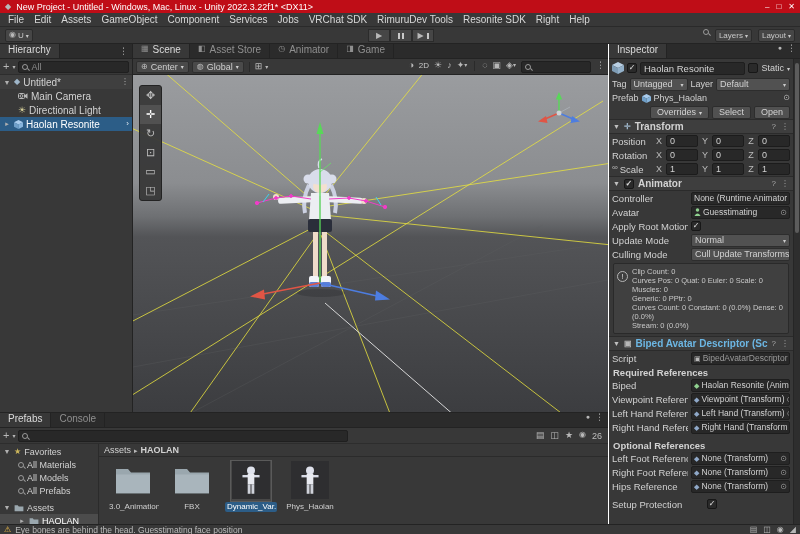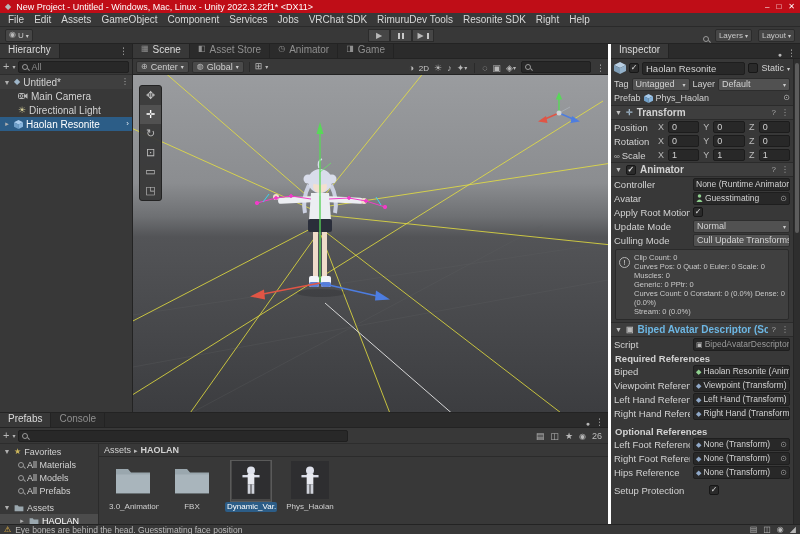--- a/index.html
+++ b/index.html
@@ -1,19 +1,19 @@
 <!DOCTYPE html>
 <html><head>
 <meta charset="utf-8">
 <style>
   *{margin:0;padding:0;box-sizing:border-box}
   html,body{width:800px;height:534px;overflow:hidden;background:#383838;
     font-family:"Liberation Sans",sans-serif;font-size:10px;color:#d2d2d2}
   .abs{position:absolute}
-  .flex{display:flex;align-items:flex-end}
+  .flex{display:flex;align-items:flex-start}
   .ml-auto{margin-left:auto}
   .icon{display:inline-flex;align-items:center;justify-content:center;color:#b8b8b8;line-height:1}
 
   
   .titlebar{left:0;top:0;width:800px;height:13px;background:#bf0d17;color:#fff;
     display:flex;align-items:center;padding:0 5px;gap:5px;font-size:9px}
   .win-btns{margin-left:auto;display:flex;gap:7px;font-size:8px;color:#fff}
 
   
   .menubar{left:0;top:13px;width:800px;height:14px;background:#383838;
@@ -64,21 +64,21 @@
   .st-ic{font-size:8px;color:#c0c0c0}
   .sep{width:1px;height:10px;background:#2a2a2a;margin:0 2px}
   .vp{position:relative;flex:1;overflow:hidden;background:#4a4b4e}
   .vp svg.main{position:absolute;left:0;top:0;width:100%;height:100%}
   .tools{position:absolute;left:6px;top:10px;width:23px;background:rgba(56,56,56,.95);
     border:1px solid #232323;border-radius:3px;display:flex;flex-direction:column;overflow:hidden}
   .tool{height:19px;display:flex;align-items:center;justify-content:center;color:#bdbdbd;font-size:11px}
   .tool.sel{background:#515151;color:#fff}
 
   
-  .inspector{left:608px;top:44px;width:192px;height:481px;border-left:3px solid #ffffff;
+  .inspector{left:608px;top:44px;width:192px;height:481px;border-left:1px solid #ffffff;
     background:#383838;display:flex;flex-direction:column;overflow:hidden}
   .insp-body{position:relative;flex:1;padding-right:7px;overflow:hidden}
   .vscroll{position:absolute;right:0;top:0;bottom:0;width:7px;background:#2e2e2e;border-left:1px solid #262626}
   .vscroll .thumb{position:absolute;left:1px;width:4px;border-radius:2px;background:#5c5c5c}
   .irow{display:flex;align-items:center;height:14px;padding:0 3px;gap:3px;white-space:nowrap}
   .irow.tall{height:18px}
   .ilabel{width:76px;flex-shrink:0;overflow:hidden;font-size:9.5px}
   .namefield{flex:1;background:#282828;border:1px solid #1e1e1e;border-radius:2px;height:13px;
     display:flex;align-items:center;padding:0 3px;font-size:9.5px;overflow:hidden}
   .drop{flex:1;background:#515151;border:1px solid #2d2d2d;border-radius:2px;height:13px;
@@ -444,20 +444,30 @@
       <span class="icon">
         <svg width="9" height="9" viewBox="0 0 10 10">
             <polygon points="5,0 10,2.5 5,5 0,2.5" fill="#a8cbec"></polygon>
             <polygon points="0,2.5 5,5 5,10 0,7.5" fill="#6f9fc9"></polygon>
             <polygon points="10,2.5 5,5 5,10 10,7.5" fill="#86b4dc"></polygon>
           </svg>
       </span>
       <span style="font-size:9px">Phys_Haolan</span>
       <span class="ml-auto icon" style="font-size:8px">⊙</span>
     </div>
+    <div class="irow">
+      <span class="ml-auto flex" style="gap:3px">
+        <span class="btn">
+            <span>Overrides</span>
+            <span style="font-size:6px">▾</span>
+          </span>
+        <span class="btn">Select</span>
+        <span class="btn">Open</span>
+      </span>
+    </div>
 
     <div class="fold">
       <span class="farrow">▼</span>
       <span class="icon" style="font-size:8px;color:#9fb6c9">✛</span>
       <span>Transform</span>
       <span class="hic">
           <span>?</span>
           <span>⋮</span>
         </span>
     </div>

